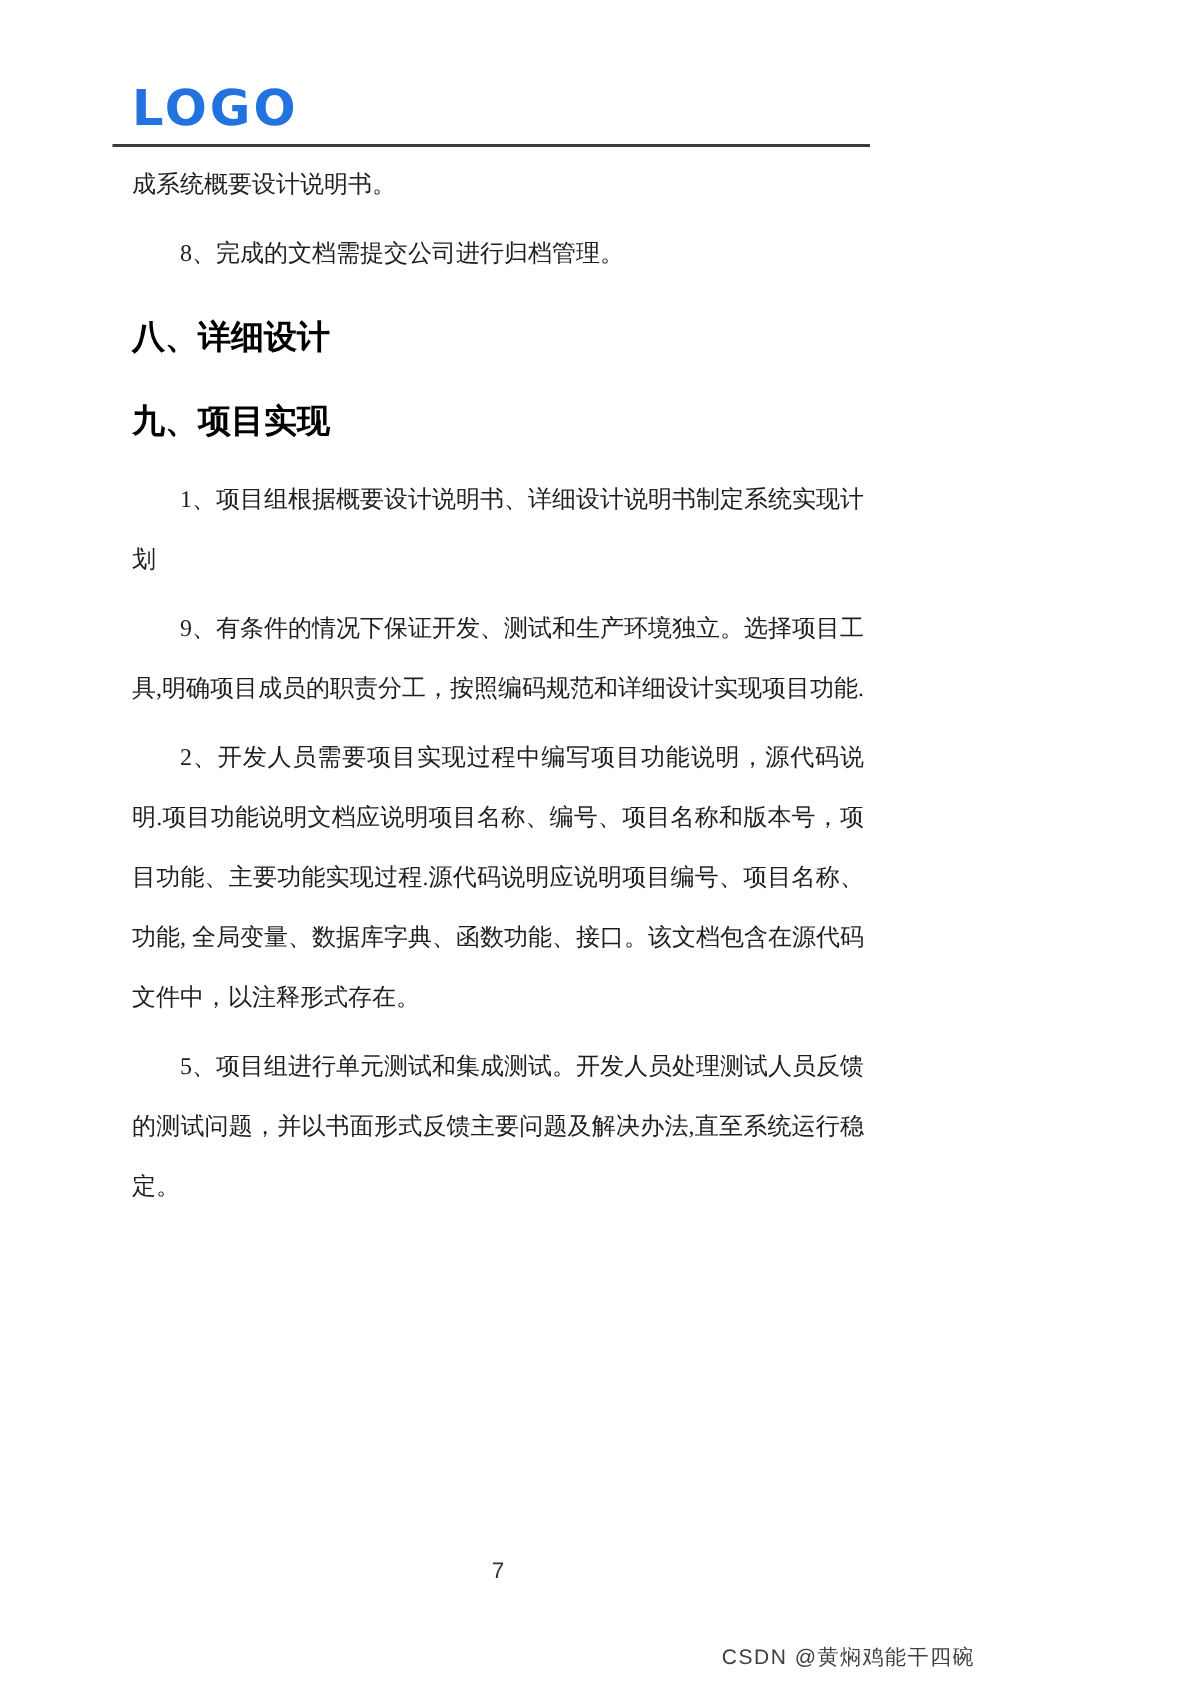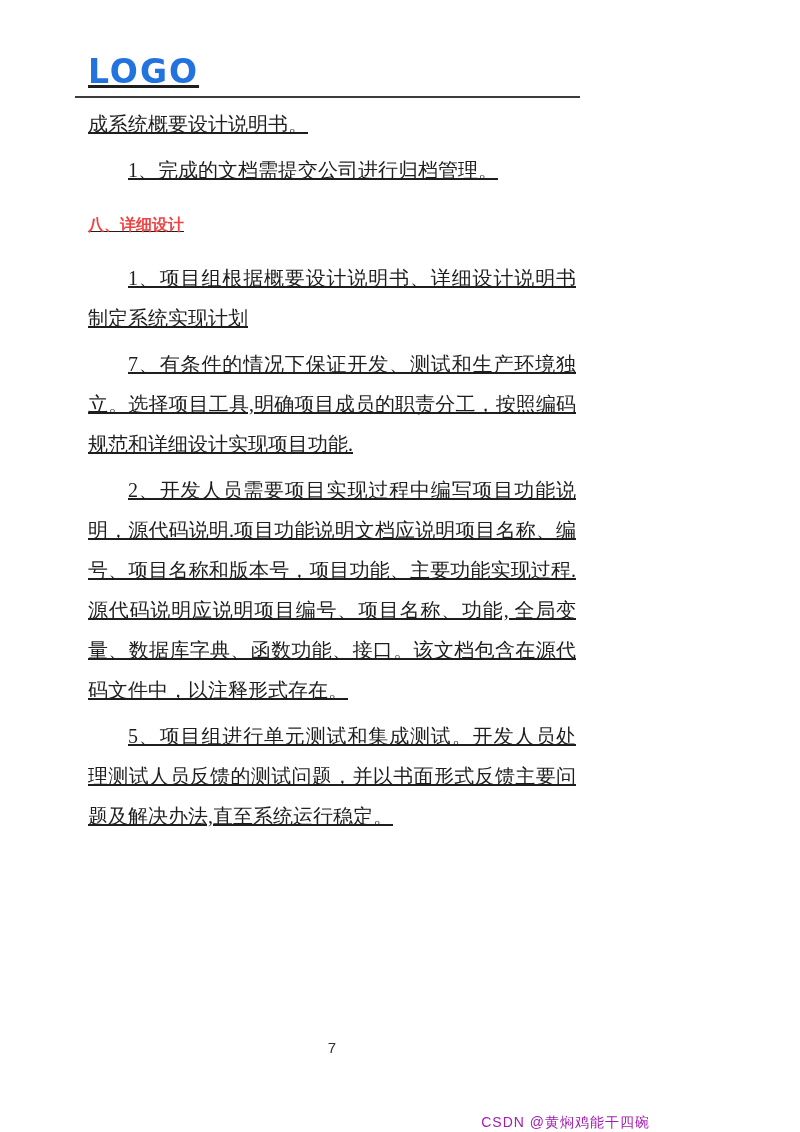--- a/index.html
+++ b/index.html
@@ -8,21 +8,20 @@
     background: #ffffff;
   }
   .page {
     position: relative;
     width: 664px;
     height: 1132px;
     background: #ffffff;
     overflow: hidden;
     font-family: "Liberation Serif", "DejaVu Serif", serif;
     color: #1e1e1e;
-    text-decoration: underline;
   }
   
   .page-header {
     padding: 54px 84px 0 75px;
   }
   .logo {
     font-family: "DejaVu Sans", "Liberation Sans", sans-serif;
     font-weight: bold;
     font-size: 33px;
     letter-spacing: 2px;
@@ -33,70 +32,71 @@
     margin-top: 6px;
     border-bottom: 2px solid #3c3c3c;
   }
   
   .content {
     padding: 6px 88px 0 88px;
     text-align: justify;
   }
   .para {
     margin: 0 0 6px 0;
-    font-size: 20px;
+    font-size: 16px;
     line-height: 40px;
   }
   .para.indent {
     text-indent: 2em;
   }
   .heading {
     margin: 14px 0 12px 0;
-    font-size: 16px;
+    font-size: 22px;
     font-weight: bold;
     line-height: 42px;
-    color: #ef4444;
+    color: #000000;
   }
   
   .page-number {
     position: absolute;
     bottom: 76px;
     left: 0;
     width: 100%;
     text-align: center;
     font-size: 15px;
     font-family: "Liberation Sans", sans-serif;
     color: #333333;
   }
   .watermark {
     position: absolute;
     right: 14px;
-    bottom: 0;
+    bottom: 18px;
     font-size: 14px;
     font-family: "Liberation Sans", sans-serif;
-    color: #a21caf;
+    color: #404040;
     letter-spacing: 1px;
   }
 </style>
 </head>
 <body>
 
 <div class="page">
 
   <header class="page-header">
     <div class="logo" style="color: rgb(34, 115, 223);">LOGO</div>
     <div class="header-rule"></div>
   </header>
 
   <main class="content">
     <p class="para">成系统概要设计说明书。</p>
-    <p class="para indent">1、完成的文档需提交公司进行归档管理。</p>
+    <p class="para indent">8、完成的文档需提交公司进行归档管理。</p>
     <h2 class="heading">八、详细设计</h2>
+    <h2 class="heading">九、项目实现</h2>
     <p class="para indent">1、项目组根据概要设计说明书、详细设计说明书制定系统实现计划</p>
-    <p class="para indent">7、有条件的情况下保证开发、测试和生产环境独立。选择项目工具,明确项目成员的职责分工，按照编码规范和详细设计实现项目功能.</p>
+    <p class="para indent">9、有条件的情况下保证开发、测试和生产环境独立。选择项目工具,明确项目成员的职责分工，按照编码规范和详细设计实现项目功能.</p>
     <p class="para indent">2、开发人员需要项目实现过程中编写项目功能说明，源代码说明.项目功能说明文档应说明项目名称、编号、项目名称和版本号，项目功能、主要功能实现过程.源代码说明应说明项目编号、项目名称、功能, 全局变量、数据库字典、函数功能、接口。该文档包含在源代码文件中，以注释形式存在。</p>
     <p class="para indent">5、项目组进行单元测试和集成测试。开发人员处理测试人员反馈的测试问题，并以书面形式反馈主要问题及解决办法,直至系统运行稳定。</p>
   </main>
 
   <div class="page-number">7</div>
 
   <div class="watermark">CSDN @黄焖鸡能干四碗</div>
 
 </div>
 

